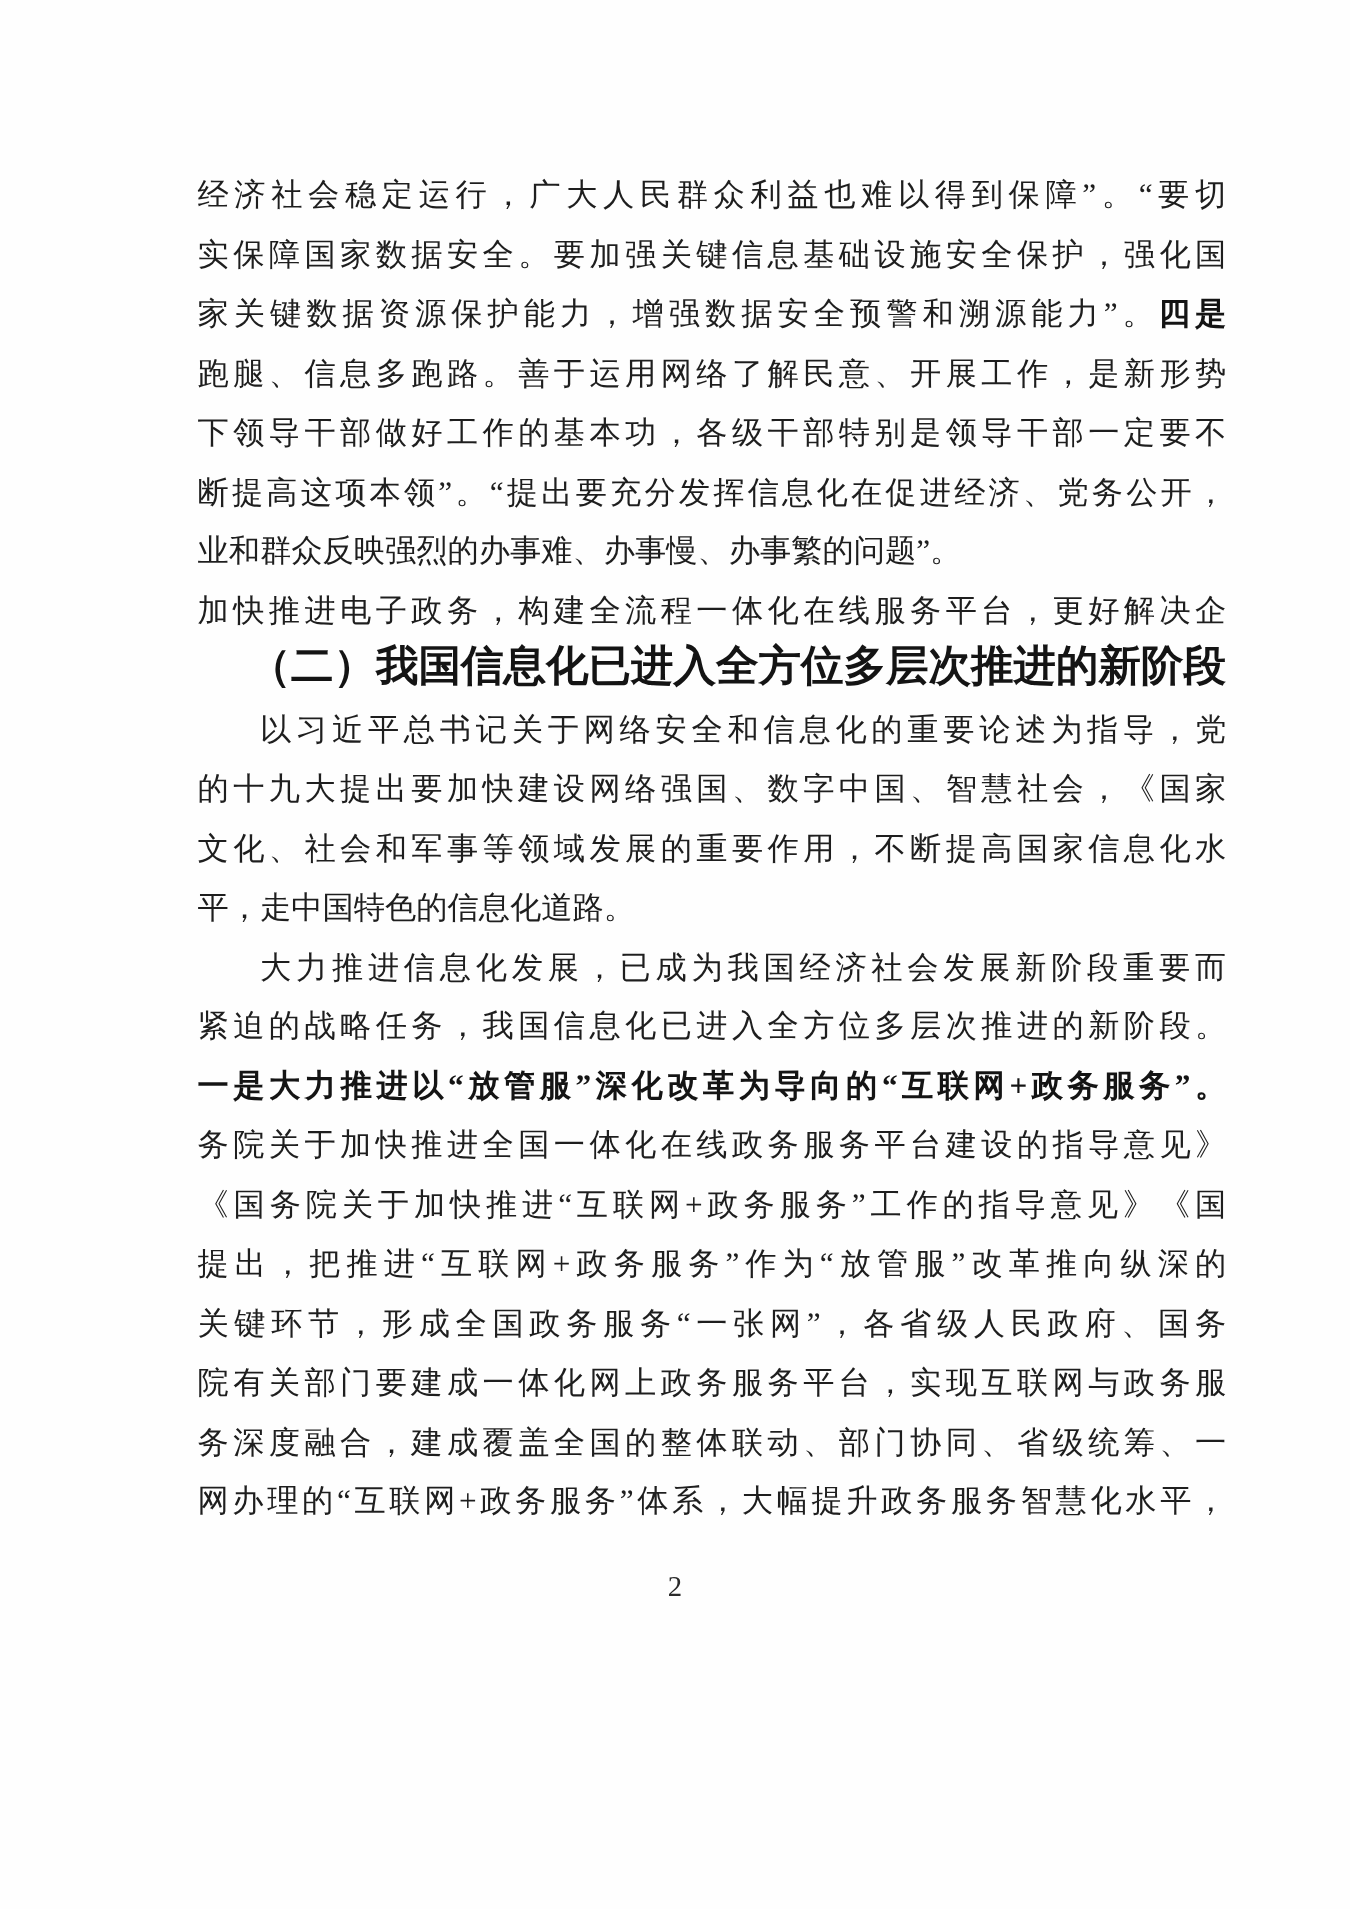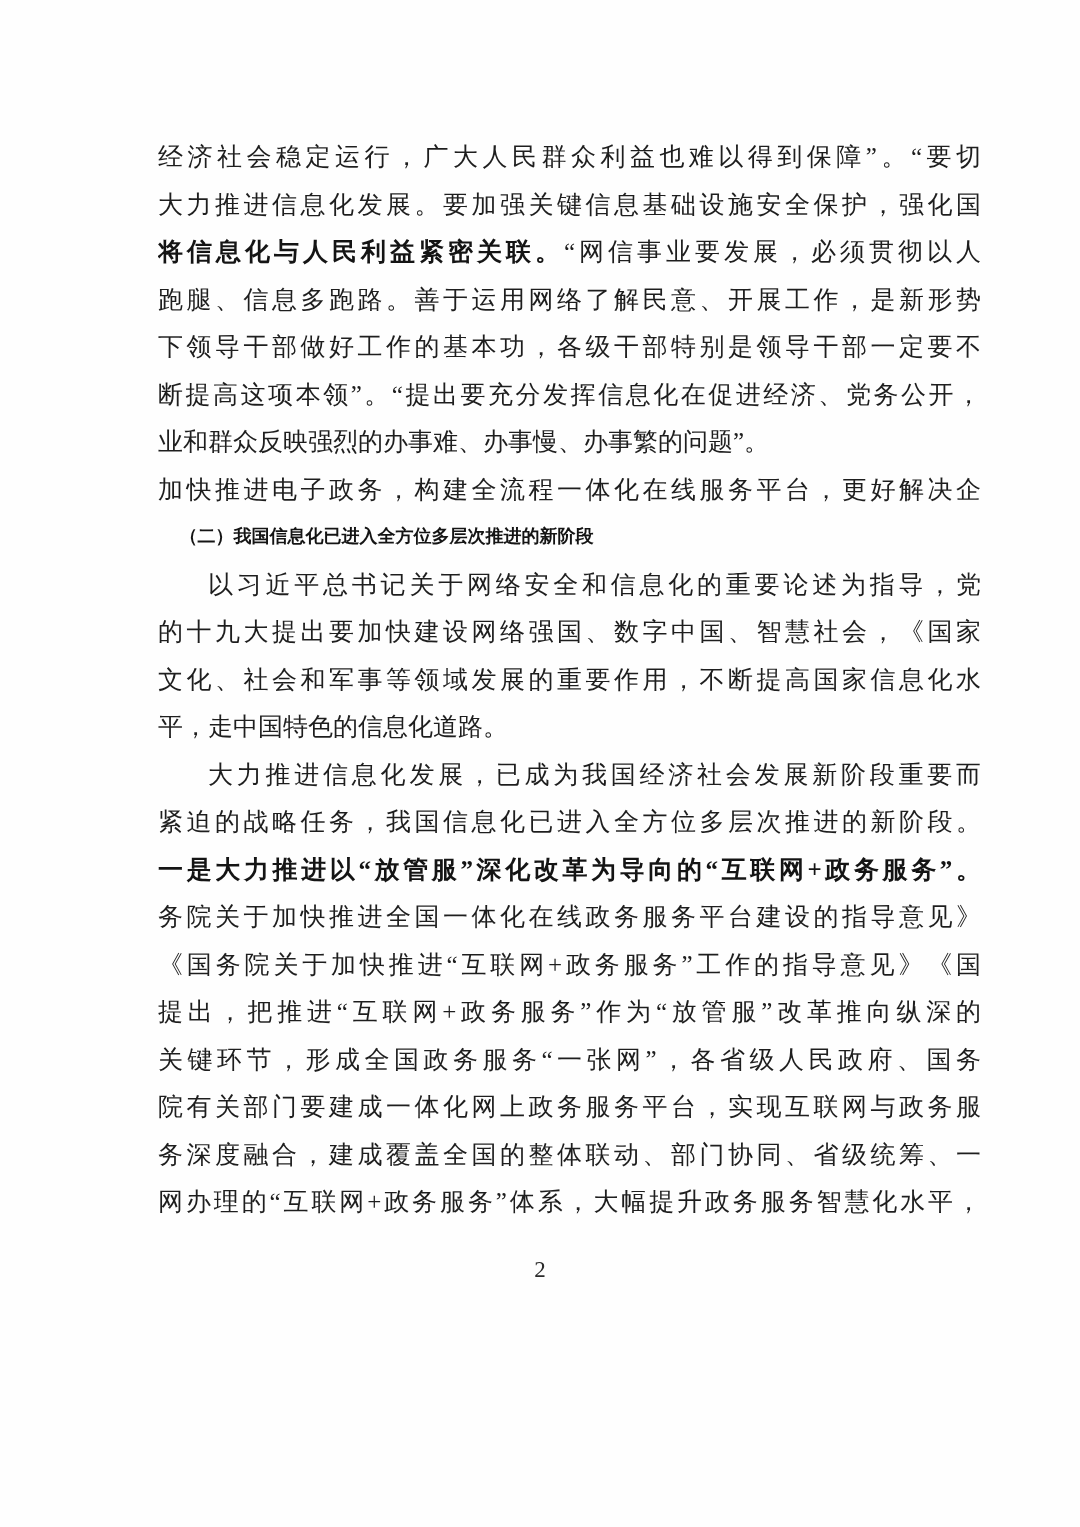--- a/index.html
+++ b/index.html
@@ -27,45 +27,45 @@
     overflow: hidden;
     text-rendering: optimizeLegibility;
   }
   .line.just {
     text-align: justify;
     text-align-last: justify;
     text-justify: inter-character;
   }
   .line.body { font-weight: 400; }
   .line.heading {
-    font-family: Liberation Serif, serif;
+    font-family: Liberation Mono, monospace;
     font-weight: 700;
-    font-size: 18px;
+    font-size: 34px;
     color: #161616;
   }
   .bold {
     font-weight: 700;
     color: #141414;
   }
   .page-number {
     margin-top: 31px;
     text-align: center;
     font-size: 23px;
     color: #2a2a2a;
     font-family: "Liberation Serif", serif;
   }
 </style>
 </head>
 <body>
 
 <div class="page">
   <div class="content" id="doc-lines">
       <div class="line body just"><span>经济社会稳定运行，广大人民群众利益也难以得到保障”。“要切</span></div>
-      <div class="line body just"><span>大力推进信息化发展。要加强关键信息基础设施安全保护，强化国</span></div>
-      <div class="line body just"><span class="bold">将信息化与人民利益紧密关联。</span><span>“网信事业要发展，必须贯彻以人</span></div>
+      <div class="line body just"><span>实保障国家数据安全。要加强关键信息基础设施安全保护，强化国</span></div>
+      <div class="line body just"><span>家关键数据资源保护能力，增强数据安全预警和溯源能力”。</span><span class="bold">四是</span></div>
       <div class="line body just"><span>跑腿、信息多跑路。善于运用网络了解民意、开展工作，是新形势</span></div>
       <div class="line body just"><span>下领导干部做好工作的基本功，各级干部特别是领导干部一定要不</span></div>
       <div class="line body just"><span>断提高这项本领”。“提出要充分发挥信息化在促进经济、党务公开，</span></div>
       <div class="line body"><span>业和群众反映强烈的办事难、办事慢、办事繁的问题”。</span></div>
       <div class="line body just"><span>加快推进电子政务，构建全流程一体化在线服务平台，更好解决企</span></div>
       <div class="line heading" style="text-indent: 1.2em;"><span class="bold">（二）我国信息化已进入全方位多层次推进的新阶段</span></div>
       <div class="line body just" style="text-indent: 2em;"><span>以习近平总书记关于网络安全和信息化的重要论述为指导，党</span></div>
       <div class="line body just"><span>的十九大提出要加快建设网络强国、数字中国、智慧社会，《国家</span></div>
       <div class="line body just"><span>文化、社会和军事等领域发展的重要作用，不断提高国家信息化水</span></div>
       <div class="line body"><span>平，走中国特色的信息化道路。</span></div>

